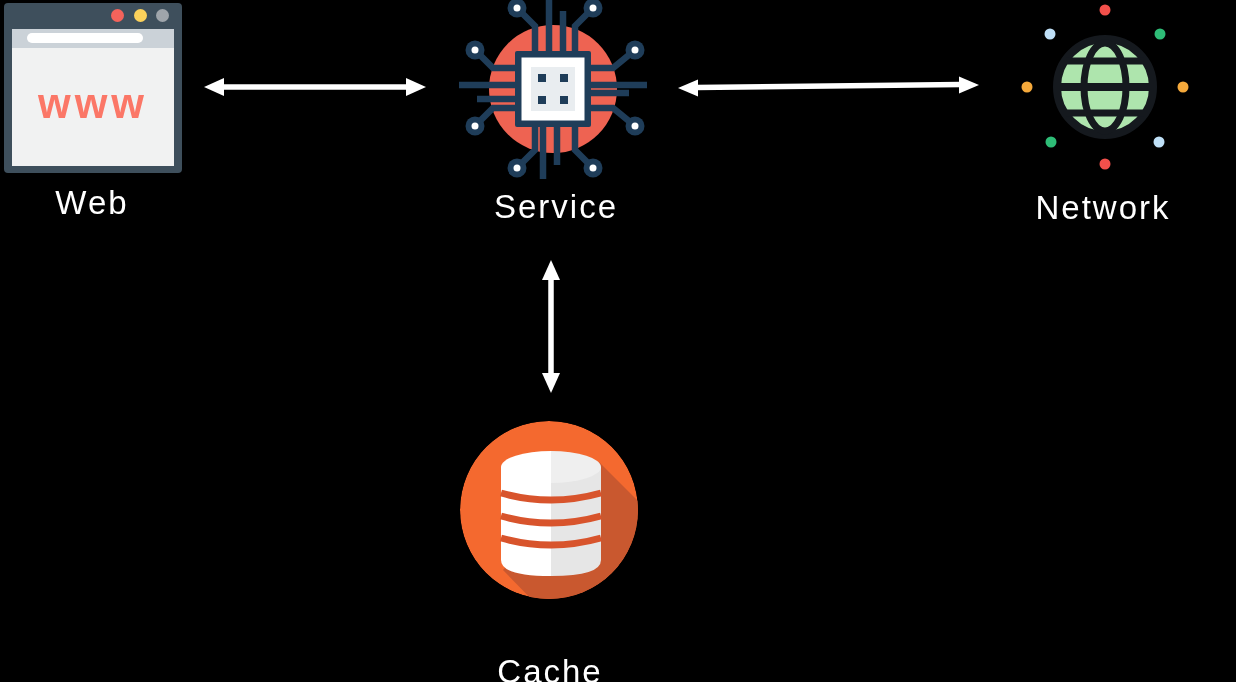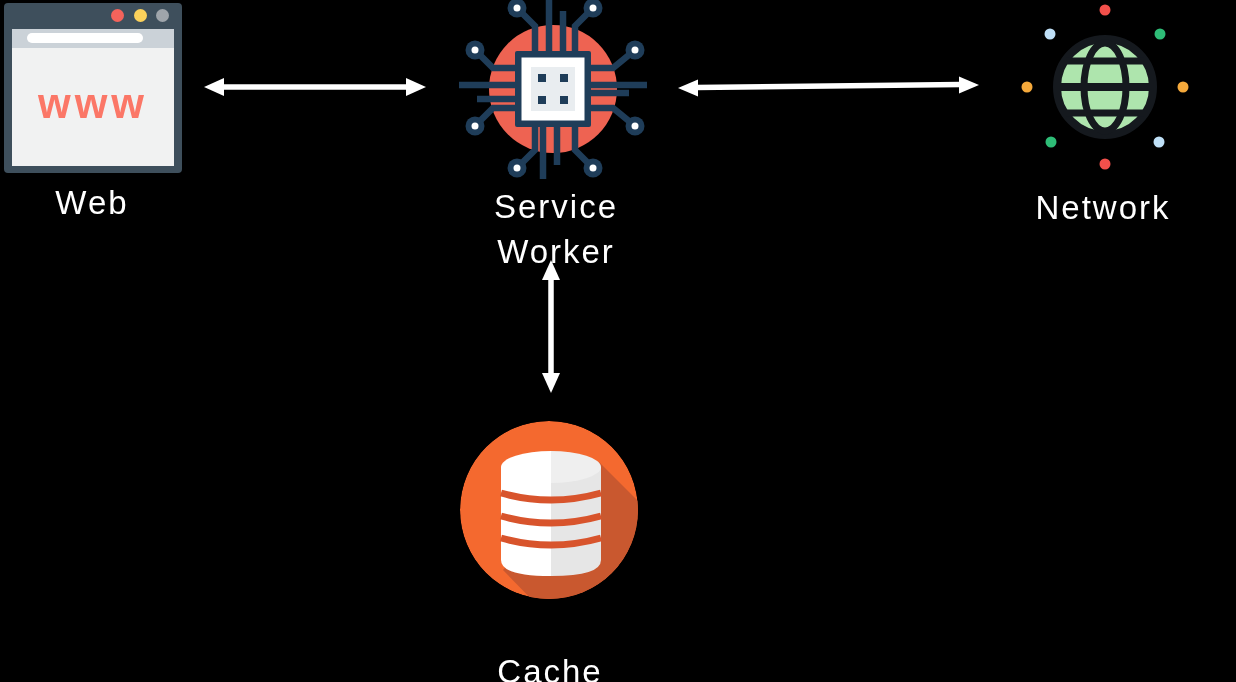--- a/index.html
+++ b/index.html
@@ -110,21 +110,20 @@
       <g style="fill:var(--circuit-navy,#1F3D59)">
         <rect x="85" y="85" width="8" height="8"></rect>
           <rect x="107" y="85" width="8" height="8"></rect>
         <rect x="85" y="107" width="8" height="8"></rect>
           <rect x="107" y="107" width="8" height="8"></rect>
       </g>
     </g>
   </svg>
   <div class="label" style="left:456px;top:184px;width:200px;">
     <div>Service</div>
-    <div>Worker</div>
   </div>
 
   <svg class="abs" style="left:1020px;top:2px;" width="170" height="170" viewBox="0 0 170 170">
     <g>
       <circle cx="85" cy="8" r="5.5" style="fill:var(--net-dot-red,#F2504B)"></circle>
       <circle cx="85" cy="162" r="5.5" style="fill:var(--net-dot-red,#F2504B)"></circle>
       <circle cx="7" cy="85" r="5.5" style="fill:var(--net-dot-orange,#F5A93B)"></circle>
       <circle cx="163" cy="85" r="5.5" style="fill:var(--net-dot-orange,#F5A93B)"></circle>
       <circle cx="30" cy="32" r="5.5" style="fill:var(--net-dot-blue,#BFE0F7)"></circle>
       <circle cx="140" cy="32" r="5.5" style="fill:var(--net-dot-green,#2EBD77)"></circle>

